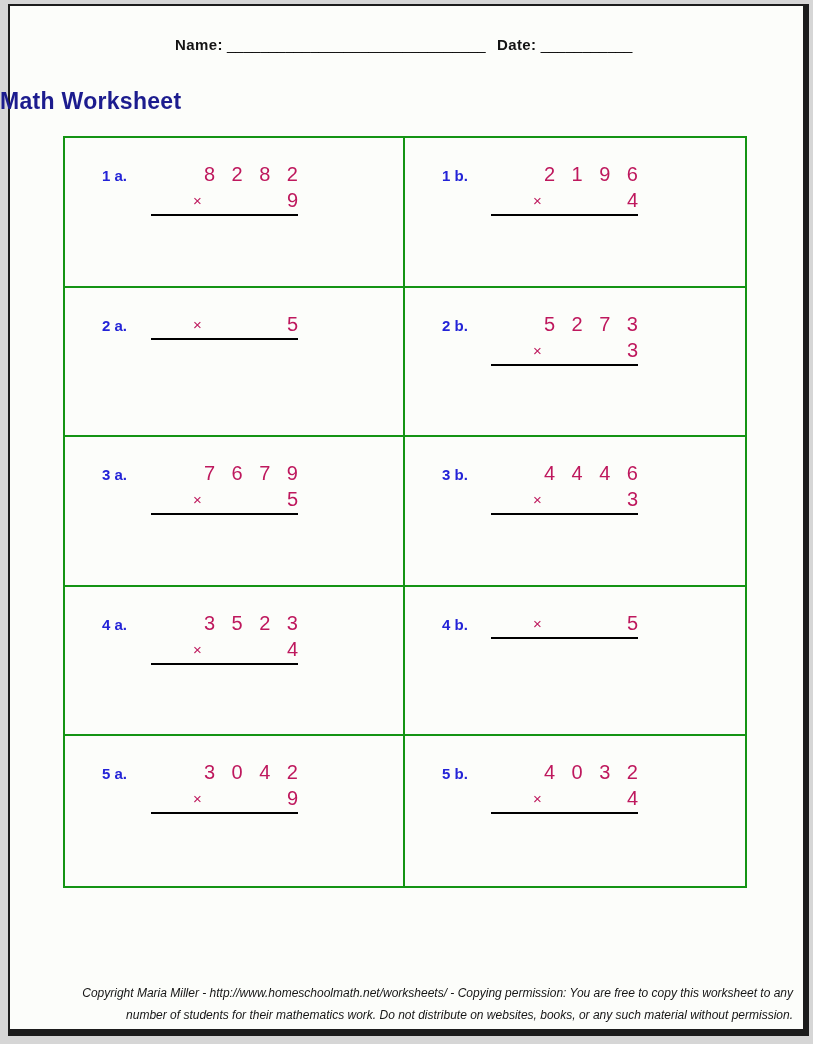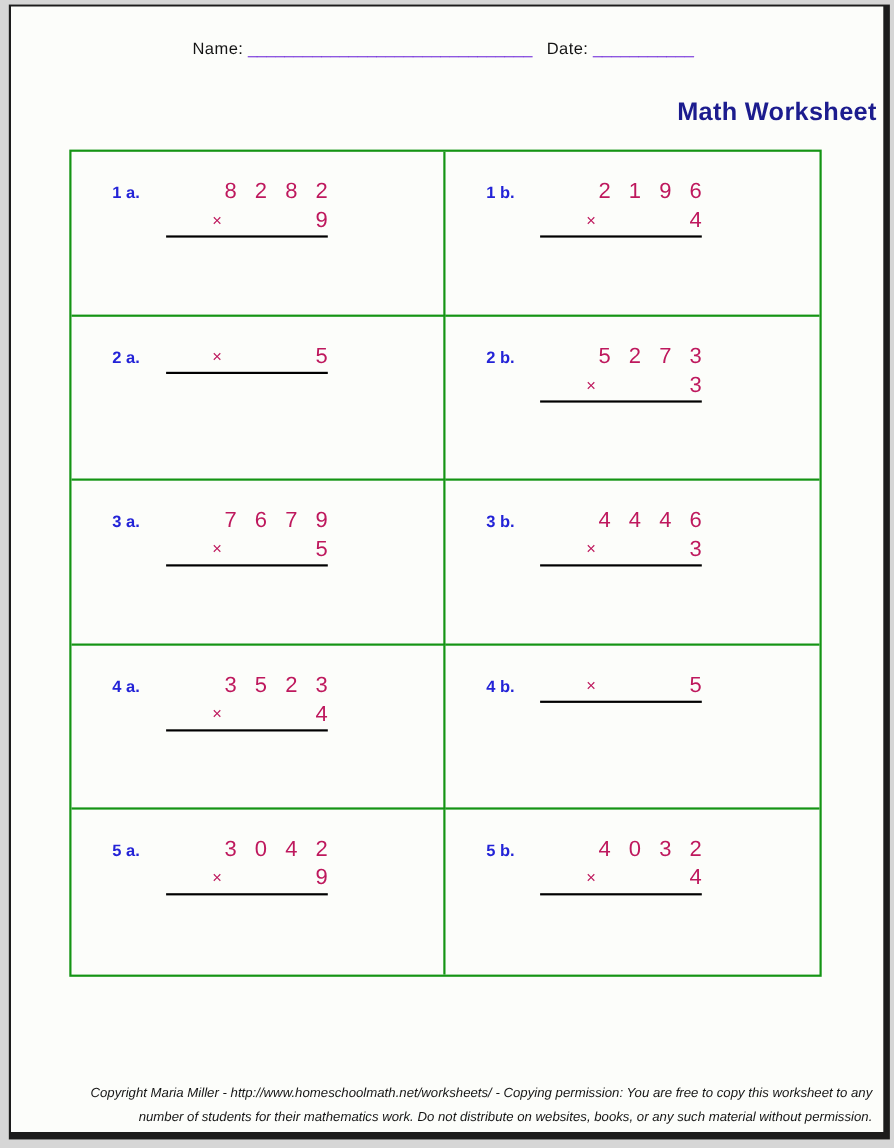--- a/index.html
+++ b/index.html
@@ -20,24 +20,24 @@
   }
   .page{
     position:absolute;left:8px;top:4px;width:801px;height:1032px;
     box-sizing:border-box;background:var(--page-bg);
     border:2px solid var(--page-border);
     border-right-width:6px;border-bottom-width:7px;
   }
   .header-field{position:absolute;font-size:15px;line-height:17px;white-space:nowrap;}
   .name-field{left:175px;top:36px;}
   .date-field{left:497px;top:36px;}
-  .field-label{font-weight:normal;letter-spacing:.4px;margin-top:44px;}
-  .blank-line{color:#6d28d9;}
+  .field-label{font-weight:bold;letter-spacing:.4px;margin-top:44px;}
+  .blank-line{color:#000000;}
   .title{
-    position:absolute;left:0;top:88px;width:797px;text-align:right;
+    position:absolute;left:0;top:88px;width:797px;text-align:left;
     font-size:23px;font-weight:bold;color:var(--title-navy);letter-spacing:.3px;
   }
   .ptable{
     position:absolute;left:63px;top:136px;width:684px;height:752px;
     box-sizing:border-box;border:2px solid var(--grid-green);
     display:grid;grid-template-columns:1fr 1fr;grid-template-rows:repeat(5,1fr);
   }
   .cell{position:relative;box-sizing:border-box;}
   .cell:nth-child(odd){border-right:2px solid var(--grid-green);}
   .cell:nth-child(-n+8){border-bottom:2px solid var(--grid-green);}

